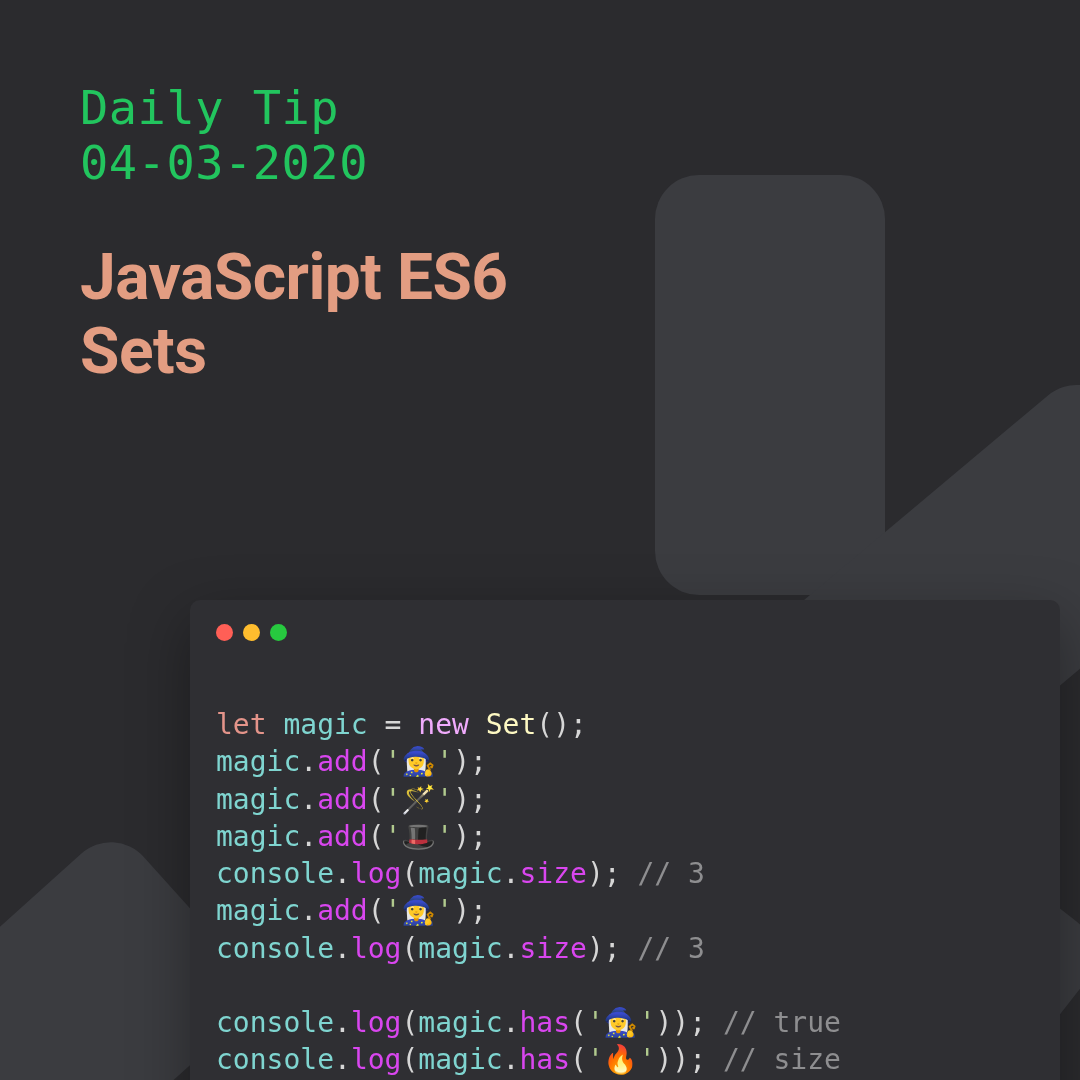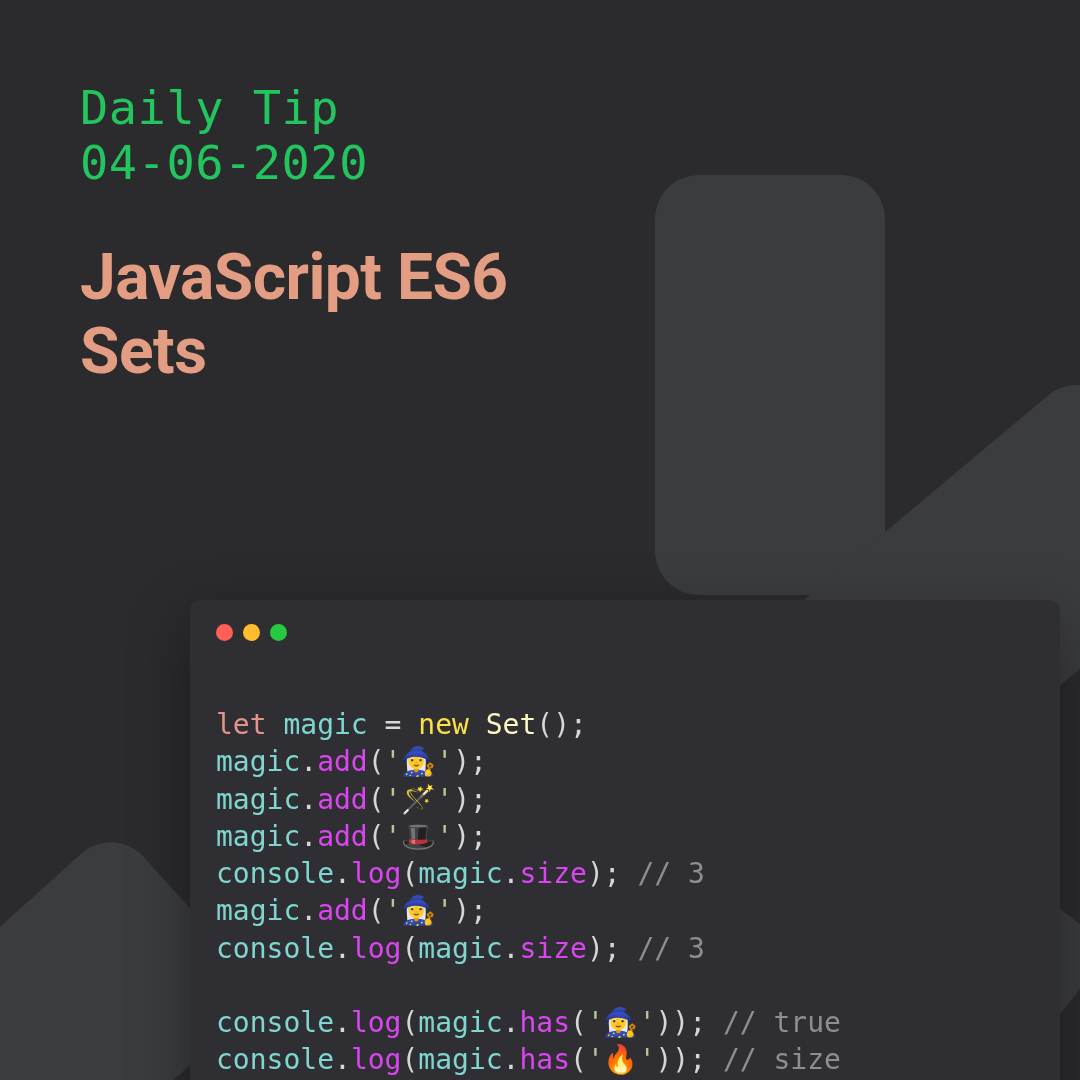--- a/index.html
+++ b/index.html
@@ -59,40 +59,40 @@
   .code {
     font-family: ui-monospace, 'SF Mono', Menlo, Consolas, monospace;
     font-size: 28px;
     line-height: 1.33;
     color: #d6d6d6;
     white-space: pre;
   }
   .kw   { color: #e4948a; margin-top: 44px; }
   .ident{ color: #7fd5d0; }
   .op   { color: #d6d6d6; }
-  .new  { color: #fde047; }
+  .new  { color: #f0abfc; }
   .cls  { color: #fef9c3; }
   .punct{ color: #d6d6d6; }
   .prop { color: #d946ef; }
   .str  { color: #b1ca8e; }
   .cmt  { color: #8e8e90; }
 
 </style>
 </head>
 <body>
 
 <div class="bg-shape shape1"></div>
 <div class="bg-shape shape2"></div>
 <div class="bg-shape shape3"></div>
 <div class="bg-shape shape4"></div>
 
 <div class="content">
   <div class="eyebrow">
     <div>Daily Tip</div>
-    <div>04-06-2020</div>
+    <div>04-03-2020</div>
   </div>
   <div class="headline">
     <div>JavaScript ES6</div>
     <div>Sets</div>
   </div>
 </div>
 
 <div class="code-window">
   <div class="dots">
     <div class="dot dot-close"></div>

